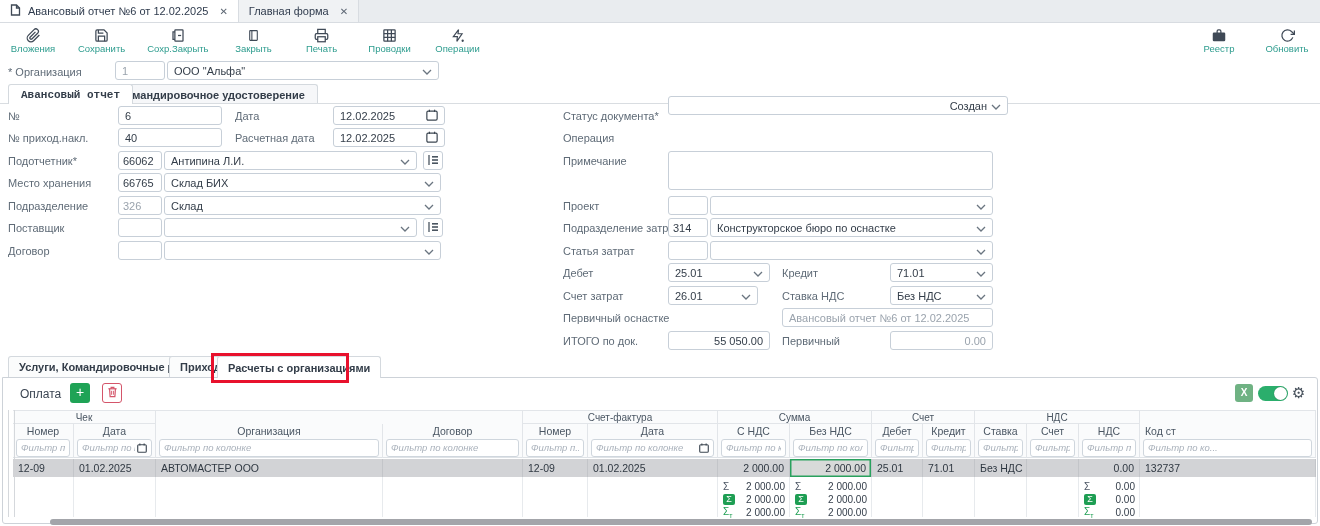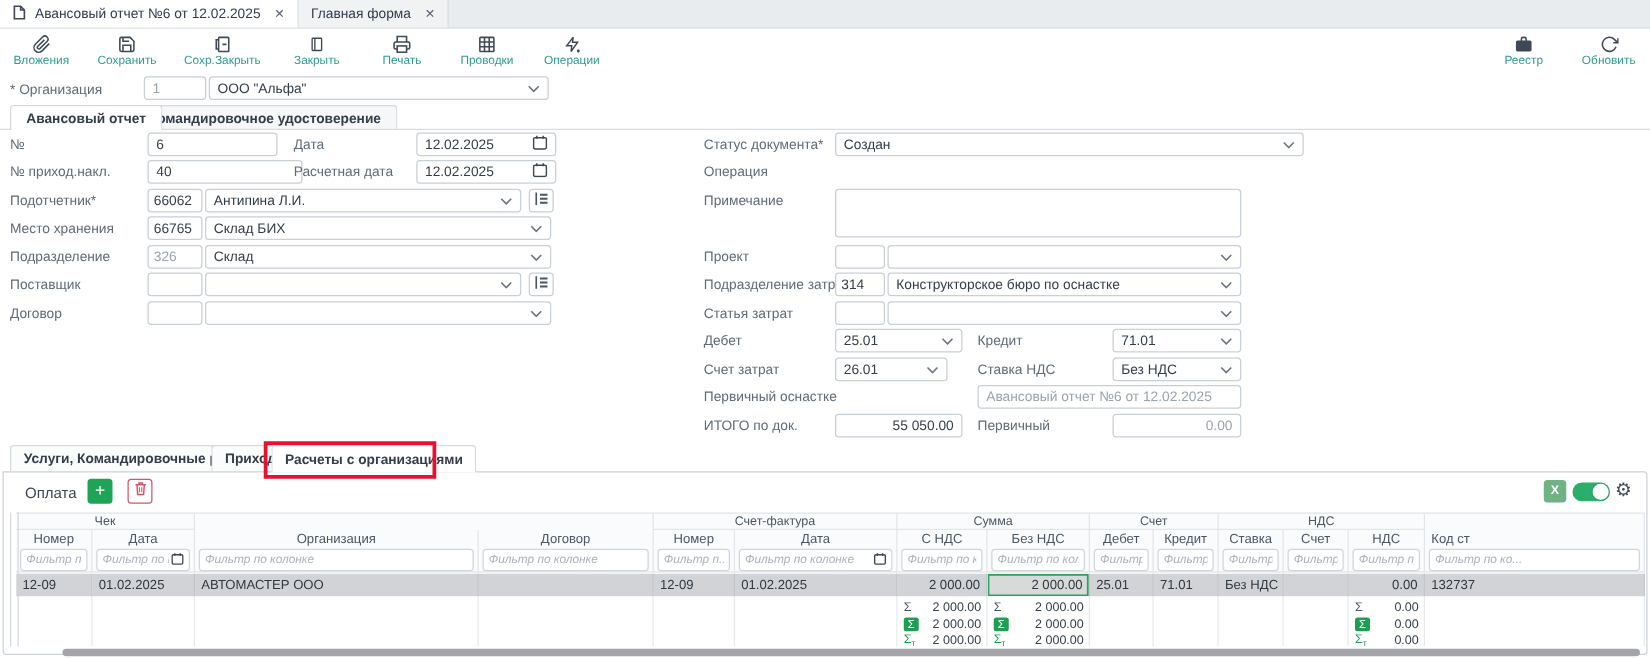--- a/index.html
+++ b/index.html
@@ -195,21 +195,21 @@
   <div class="box dim" style="left:115px;top:61px;width:50px;">
       <span class="val">1</span>
     </div>
   <div class="box" style="left:167px;top:61px;width:272px;">
     <span class="val">ООО "Альфа"</span>
     <span class="chev"><svg width="10" height="6" viewBox="0 0 10 6">
           <path d="M1 1l4 4 4-4" fill="none" stroke="#6a7580" stroke-width="1.3"></path>
         </svg></span>
   </div>
 
-  <div class="ftab active" style="left:8px;top:84px;">
+  <div class="ftab active" style="left:8px;top:84px;font-family:Liberation Mono, monospace;">
       <span>Авансовый отчет</span>
     </div>
   <div class="ftab" style="left:106px;top:84px;">
       <span>Командировочное удостоверение</span>
     </div>
   <div class="hline" style="left:0;top:103px;width:1320px;"></div>
 
   <div class="lbl" style="left:8px;top:110px;">№</div>
   <div class="box" style="left:118px;top:106px;width:104px;">
       <span class="val">6</span>
@@ -218,21 +218,21 @@
   <div class="box" style="left:333px;top:106px;width:112px;">
     <span class="val">12.02.2025</span>
     <span><svg width="12" height="12" viewBox="0 0 14 14">
           <rect x="1" y="2.5" width="12" height="10.5" rx="1.5" fill="none" stroke="#3d4752" stroke-width="1.4"></rect>
           <line x1="4" y1="0.8" x2="4" y2="3.5" stroke="#3d4752" stroke-width="1.4"></line>
           <line x1="10" y1="0.8" x2="10" y2="3.5" stroke="#3d4752" stroke-width="1.4"></line>
         </svg></span>
   </div>
 
   <div class="lbl" style="left:8px;top:132px;">№ приход.накл.</div>
-  <div class="box" style="left:118px;top:128px;width:124px;">
+  <div class="box" style="left:118px;top:128px;width:104px;">
       <span class="val">40</span>
     </div>
   <div class="lbl" style="left:235px;top:132px;">Расчетная дата</div>
   <div class="box" style="left:333px;top:128px;width:112px;">
     <span class="val">12.02.2025</span>
     <span><svg width="12" height="12" viewBox="0 0 14 14">
           <rect x="1" y="2.5" width="12" height="10.5" rx="1.5" fill="none" stroke="#3d4752" stroke-width="1.4"></rect>
           <line x1="4" y1="0.8" x2="4" y2="3.5" stroke="#3d4752" stroke-width="1.4"></line>
           <line x1="10" y1="0.8" x2="10" y2="3.5" stroke="#3d4752" stroke-width="1.4"></line>
         </svg></span>
@@ -303,21 +303,21 @@
       <span class="val"></span>
     </div>
   <div class="box" style="left:164px;top:241px;width:277px;">
     <span class="val"></span>
     <span class="chev"><svg width="10" height="6" viewBox="0 0 10 6">
           <path d="M1 1l4 4 4-4" fill="none" stroke="#6a7580" stroke-width="1.3"></path>
         </svg></span>
   </div>
 
   <div class="lbl" style="left:563px;top:110px;">Статус документа*</div>
-  <div class="box" style="left:668px;top:106px;width:375px;">
+  <div class="box" style="left:668px;top:96px;width:340px;text-align:right;">
     <span class="val">Создан</span>
     <span class="chev"><svg width="10" height="6" viewBox="0 0 10 6">
           <path d="M1 1l4 4 4-4" fill="none" stroke="#6a7580" stroke-width="1.3"></path>
         </svg></span>
   </div>
 
   <div class="lbl" style="left:563px;top:132px;">Операция</div>
 
   <div class="lbl" style="left:563px;top:155px;">Примечание</div>
   <textarea class="fld" style="left: 668px; top: 151px; width: 325px; height: 39px;" value=""></textarea>

